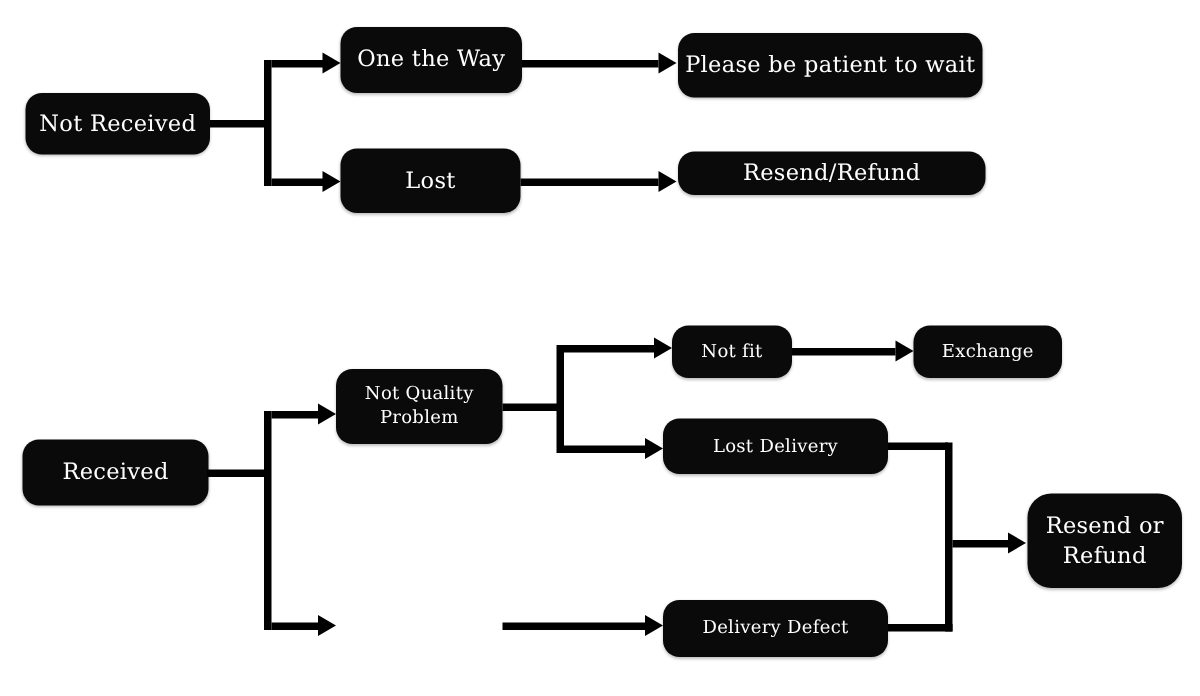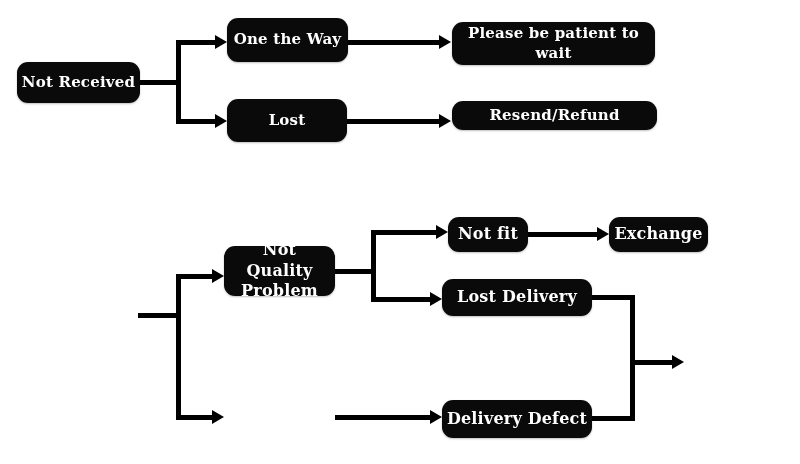--- a/index.html
+++ b/index.html
@@ -16,29 +16,29 @@
   }
   .node {
     position: absolute;
     background: var(--node-bg, #0a0a0a);
     color: var(--node-text, #ffffff);
     border-radius: 11px;
     display: flex;
     align-items: center;
     justify-content: center;
     text-align: center;
-    font-weight: 700;
+    font-weight: 400;
     line-height: 1.3;
     letter-spacing: 0.2px;
     box-shadow: 0 1px 2px rgba(0,0,0,0.25);
     padding: 2px 4px;
     box-sizing: border-box;
   }
   .fs15 { font-size: 15px; }
-  .fs14 { font-size: 16px; }
+  .fs14 { font-size: 12px; }
   .big-radius { border-radius: 16px; }
   .ln {
     position: absolute;
     background: var(--connector, #000000);
   }
   .ah {
     position: absolute;
     width: 0;
     height: 0;
     border-top: 7px solid transparent;
@@ -65,32 +65,34 @@
   <div class="ln" style="left:176px;top:40px;width:5px;height:84px"></div>
   <div class="ln" style="left:181px;top:40px;width:35px;height:5px"></div>
   <div class="ah" style="left:215px;top:35px"></div>
   <div class="ln" style="left:181px;top:119px;width:35px;height:5px"></div>
   <div class="ah" style="left:215px;top:114px"></div>
   <div class="ln" style="left:348px;top:40px;width:91px;height:5px"></div>
   <div class="ah" style="left:439px;top:35px"></div>
   <div class="ln" style="left:347px;top:119px;width:92px;height:5px"></div>
   <div class="ah" style="left:439px;top:114px"></div>
 
+  <div class="node fs15" style="left:15px;top:293px;width:124px;height:44px">Received</div>
 
   <div class="node fs14" style="left:224px;top:246px;width:111px;height:50px">Not Quality Problem</div>
 
 
   <div class="node fs14" style="left:448px;top:217px;width:80px;height:35px">Not fit</div>
 
   <div class="node fs14" style="left:609px;top:217px;width:99px;height:35px">Exchange</div>
 
   <div class="node fs14" style="left:442px;top:279px;width:150px;height:37px">Lost Delivery</div>
 
   <div class="node fs14" style="left:442px;top:400px;width:150px;height:38px">Delivery Defect</div>
 
+  <div class="node fs15 big-radius" style="left:685px;top:329px;width:103px;height:63px">Resend or Refund</div>
 
   <div class="ln" style="left:138px;top:313px;width:40px;height:5px"></div>
   <div class="ln" style="left:176px;top:274px;width:5px;height:146px"></div>
   <div class="ln" style="left:181px;top:274px;width:31px;height:5px"></div>
   <div class="ah" style="left:212px;top:269px"></div>
   <div class="ln" style="left:181px;top:415px;width:31px;height:5px"></div>
   <div class="ah" style="left:212px;top:410px"></div>
 
   <div class="ln" style="left:335px;top:269px;width:38px;height:5px"></div>
   <div class="ln" style="left:371px;top:230px;width:5px;height:72px"></div>

